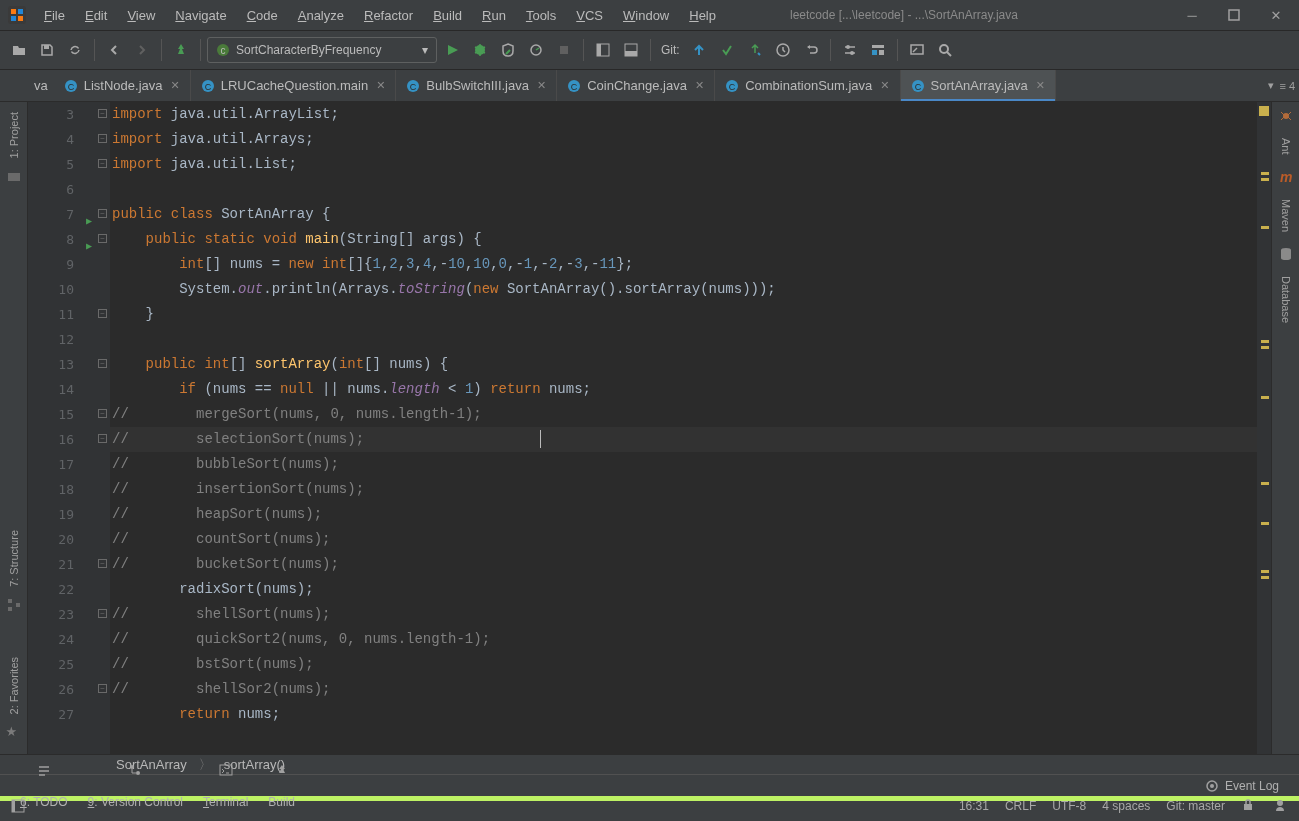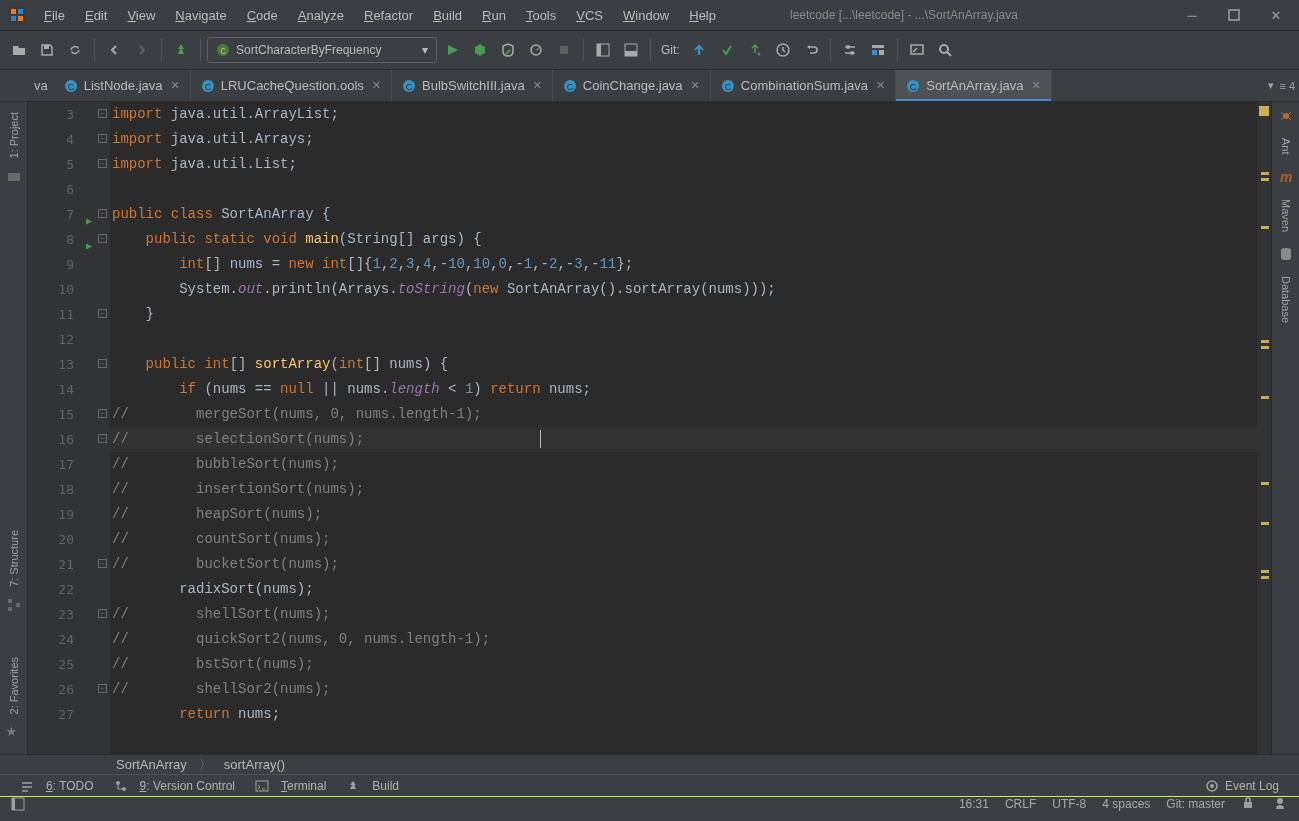--- a/index.html
+++ b/index.html
@@ -46,23 +46,23 @@
 .cmt { color:#808080; }
 .fld { color:#9876aa; font-style:italic; }
 .mth { color:#ffc66d; }
 .err-strip { width:14px; background:#313335; position:relative; }
 .err-strip .mark { position:absolute; right:2px; width:8px; height:3px; }
 .err-strip .y { background:#c9b04d; }
 .err-strip .top-sq { position:absolute; top:4px; right:2px; width:10px; height:10px; background:#c9b04d; }
 .breadcrumb { height:20px; border-top:1px solid #2b2b2b; background:#3c3f41; display:flex; align-items:center; padding-left:116px; font-size:13px; color:#b8b8b8; gap:12px; }
 .breadcrumb .sep2 { color:#7a7a7a; }
 .bottombar { height:22px; background:#3c3f41; border-top:1px solid #515151; display:flex; align-items:center; padding:0 20px; gap:20px; font-size:12px; color:#b0b0b0; }
-.bottombar .bitem { display:flex; align-items:center; gap:12px; }
+.bottombar .bitem { display:flex; align-items:center; gap:18px;flex-direction:column; }
 .bottombar .right { margin-left:auto; display:flex; gap:6px; }
-.statusbar { height:15px; background:#3c3f41; border-top:1px solid #bef264; display:flex; align-items:center; padding:0 10px; gap:20px; font-size:12px; color:#a8a8a8; }
+.statusbar { height:15px; background:#3c3f41; border-top:5px solid #bef264; display:flex; align-items:center; padding:0 10px; gap:20px; font-size:12px; color:#a8a8a8; }
 .statusbar .sicon { width:16px; height:16px; }
 .statusbar .right { margin-left:auto; display:flex; align-items:center; gap:16px; }
 svg { display:block; }
 </style>
 </head>
 <body>
 
 <div class="titlebar">
   <span class="logo">
     <svg viewBox="0 0 18 18">
@@ -254,21 +254,21 @@
           <text x="7" y="11" text-anchor="middle" font-size="9" fill="#2b2b2b">C</text>
         </svg>
         <span>ListNode.java</span>
         <span class="close">✕</span>
       </div>
       <div class="tab">
         <svg class="ficon" viewBox="0 0 14 14">
           <circle cx="7" cy="7" r="6" fill="#3592c4"></circle>
           <text x="7" y="11" text-anchor="middle" font-size="9" fill="#2b2b2b">C</text>
         </svg>
-        <span>LRUCacheQuestion.ools</span>
+        <span>LRUCacheQuestion.main</span>
         <span class="close">✕</span>
       </div>
       <div class="tab">
         <svg class="ficon" viewBox="0 0 14 14">
           <circle cx="7" cy="7" r="6" fill="#3592c4"></circle>
           <text x="7" y="11" text-anchor="middle" font-size="9" fill="#2b2b2b">C</text>
         </svg>
         <span>BulbSwitchIII.java</span>
         <span class="close">✕</span>
       </div>

